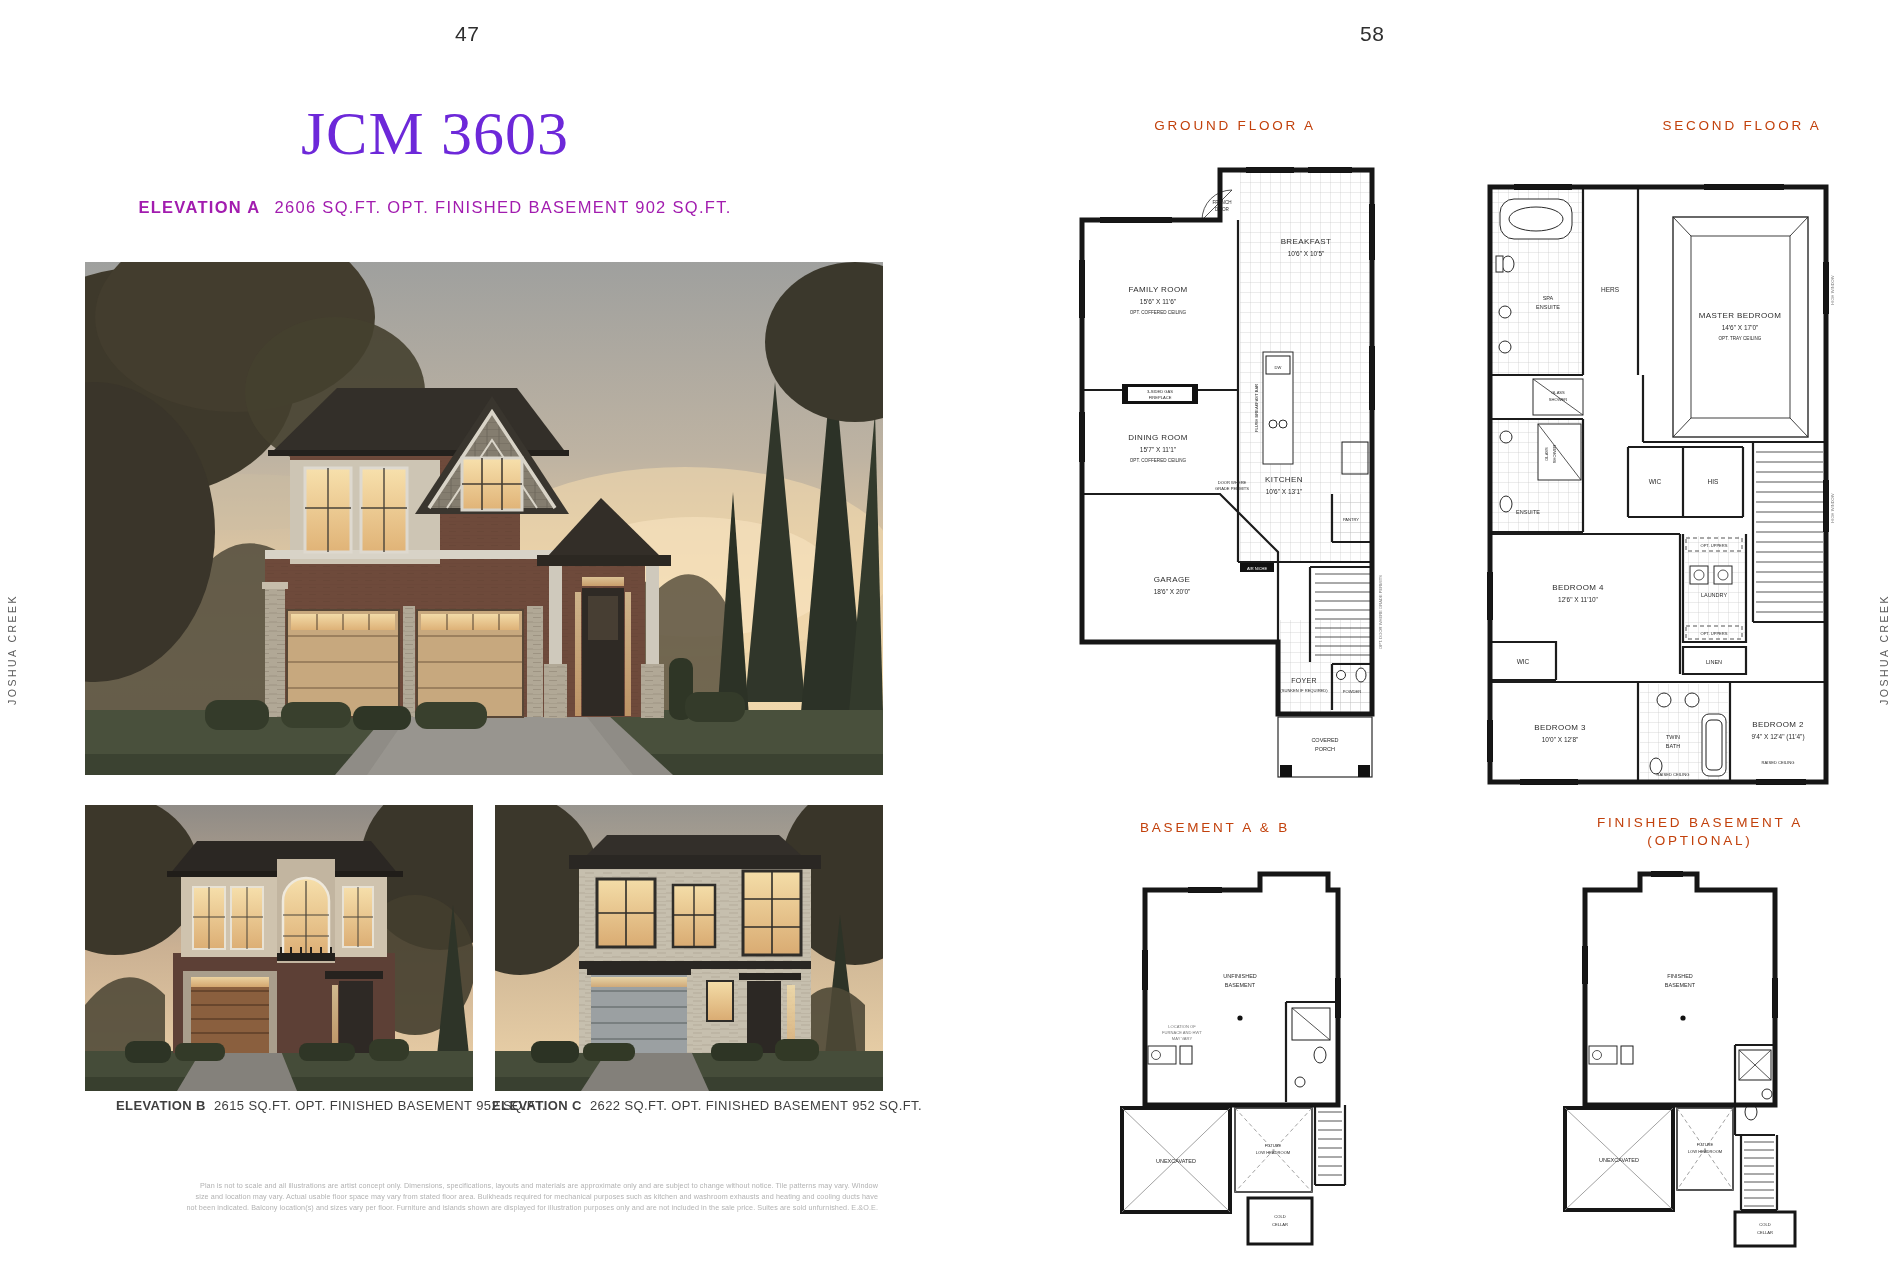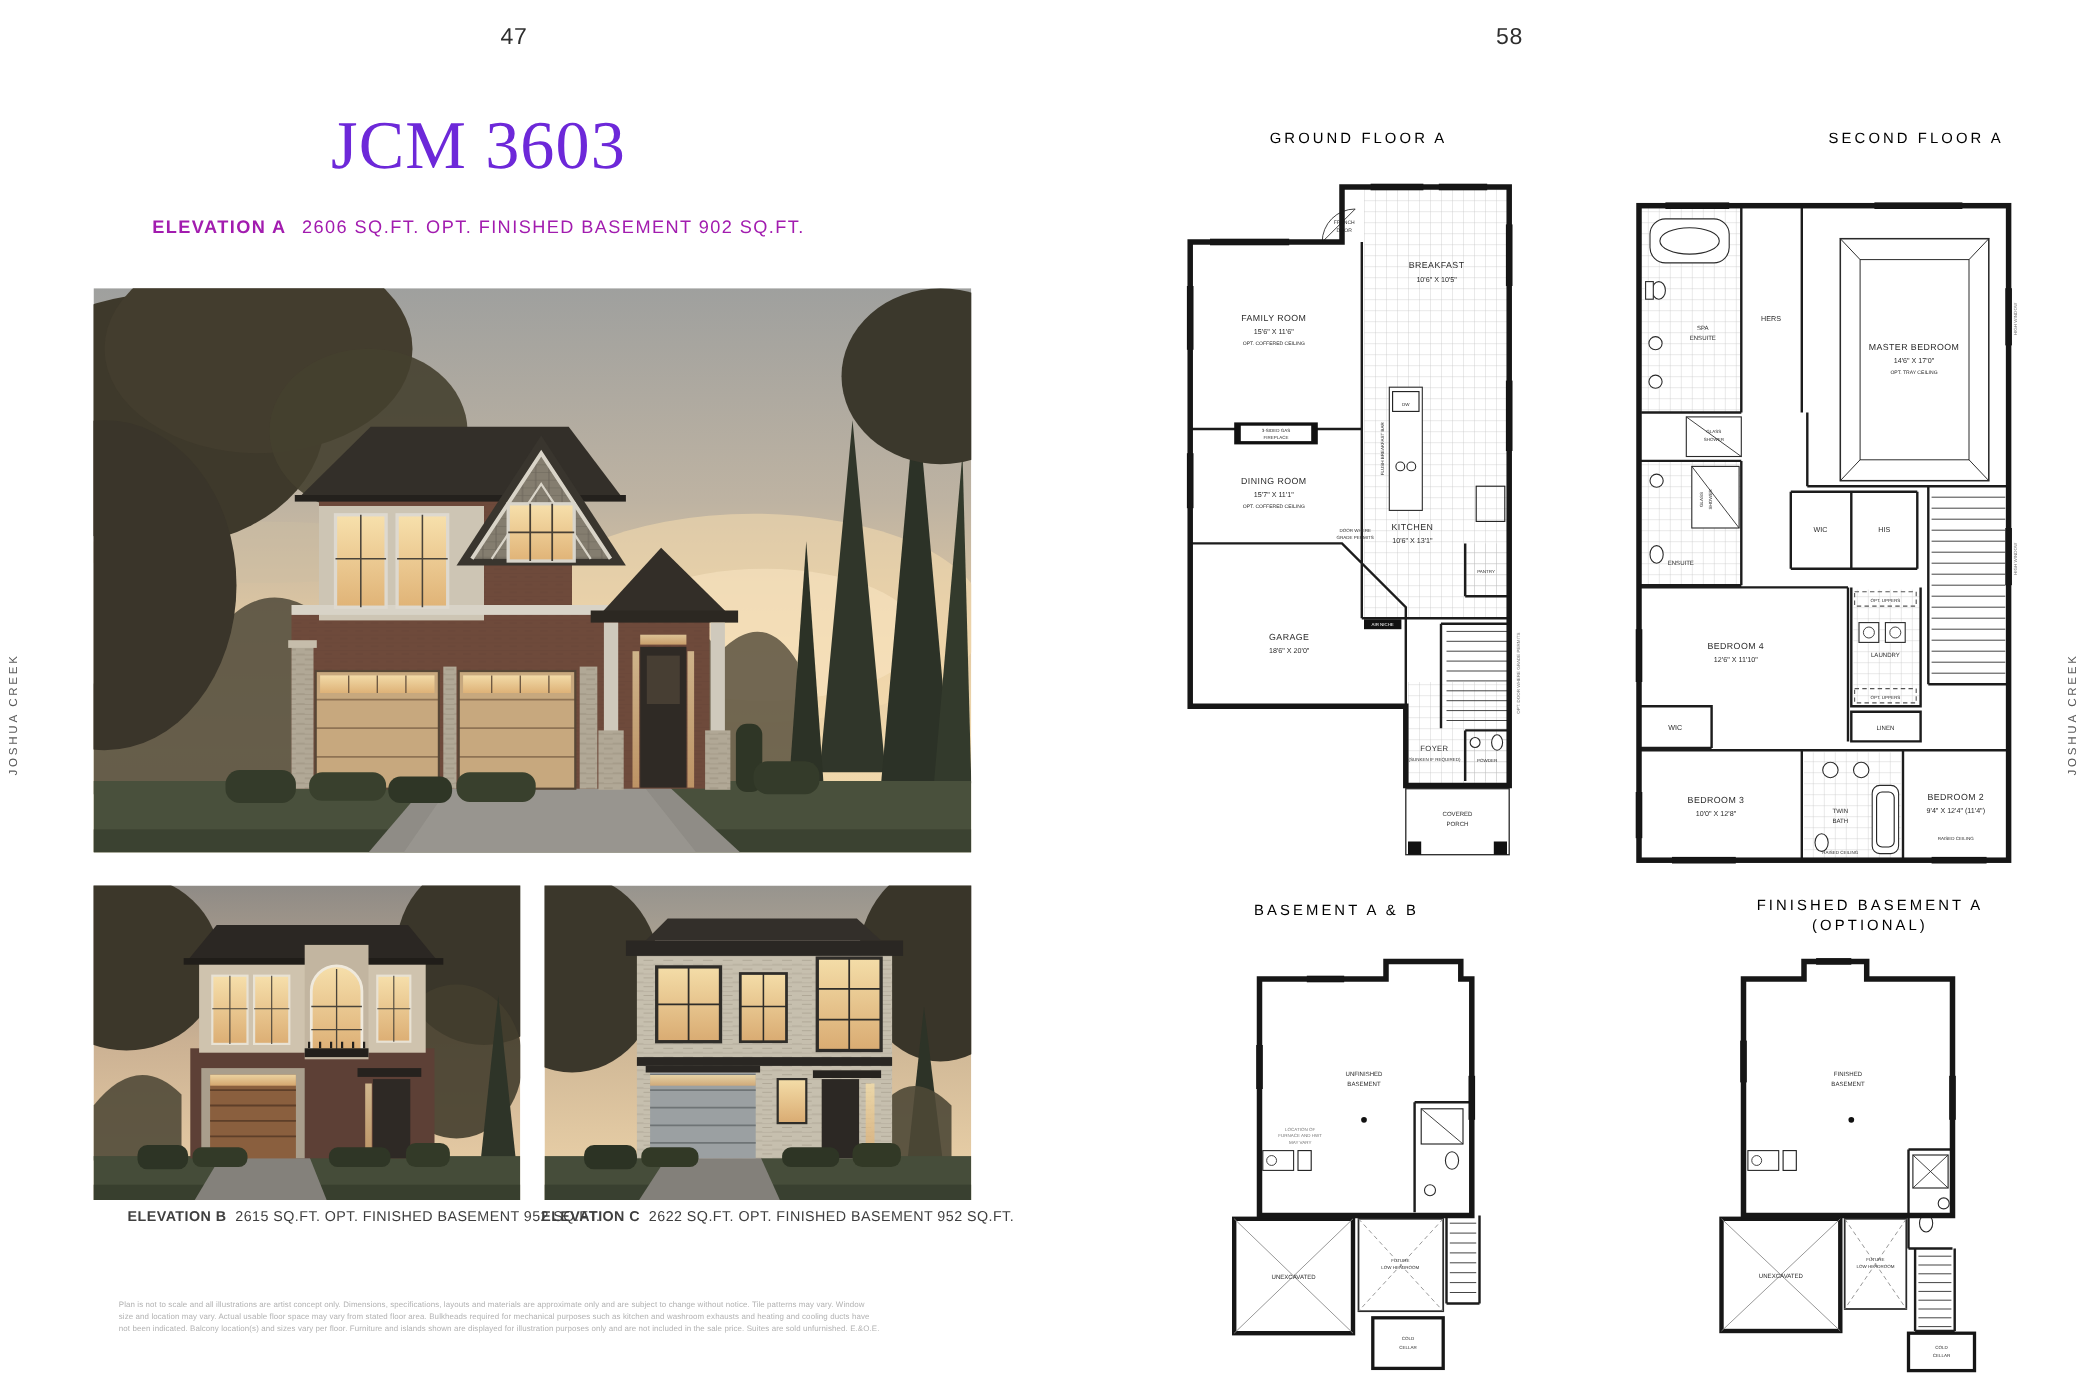--- a/index.html
+++ b/index.html
@@ -9,22 +9,22 @@
   .pagenum{font-size:21px;color:#2e2e2e;letter-spacing:.5px;}
   .side-label{font-size:10.5px;letter-spacing:2.5px;color:#5a5a5a;
               writing-mode:vertical-rl;transform:rotate(180deg);white-space:nowrap;}
   .model-title{font-family:"Liberation Serif","DejaVu Serif",serif;font-size:62px;font-weight:500;
                color:#6d28d9;letter-spacing:1px;text-align:center;}
   .subline{font-size:16.5px;letter-spacing:1.3px;color:#a21caf;text-align:center;}
   .subline .lbl{font-weight:700;margin-right:14px;}
   .bedbath{font-size:15.5px;letter-spacing:1.6px;color:#3f3f3f;text-align:center;}
   .caption{font-size:13px;letter-spacing:.4px;color:#3f3f3f;white-space:nowrap;}
   .caption .lbl{font-weight:700;margin-right:8px;}
-  .disclaimer{font-size:7.2px;line-height:11px;color:#b2b2b2;letter-spacing:.1px;white-space:nowrap;}
-  .plan-title{font-size:13.5px;letter-spacing:2.8px;color:#000000;text-align:center;white-space:nowrap;}
+  .disclaimer{font-size:7.2px;line-height:11px;color:#b2b2b2;letter-spacing:.1px;white-space:nowrap;text-align:right;}
+  .plan-title{font-size:13.5px;letter-spacing:2.8px;color:#c2410c;text-align:center;white-space:nowrap;}
   .photo{display:block;}
   
   svg text{font-family:"Liberation Sans",sans-serif;fill:#2b2b2b;text-anchor:middle;}
   .pn{font-size:8px;letter-spacing:.4px;}
   .pn2{font-size:7px;letter-spacing:.3px;}
   .pd{font-size:6.5px;}
   .pm{font-size:5.5px;}
   .ps{font-size:4.6px;}
   .pt{font-size:4.1px;}
   .gray{fill:#777;}

